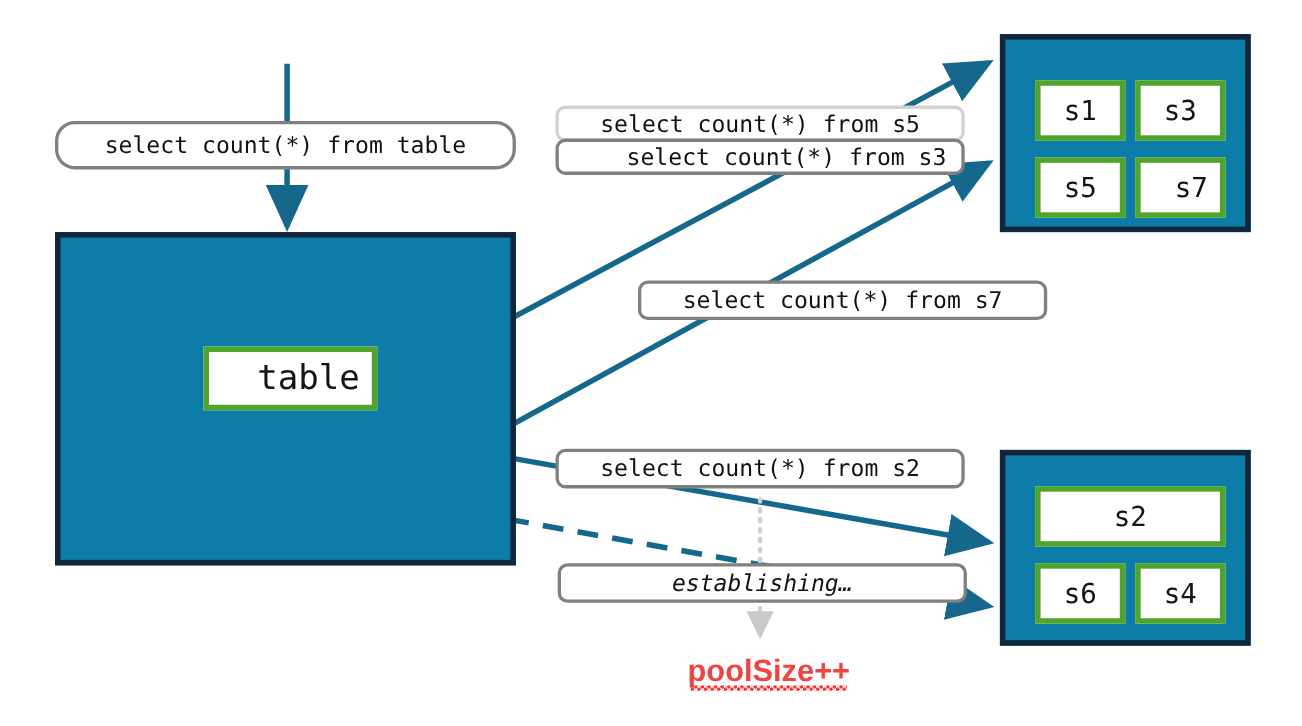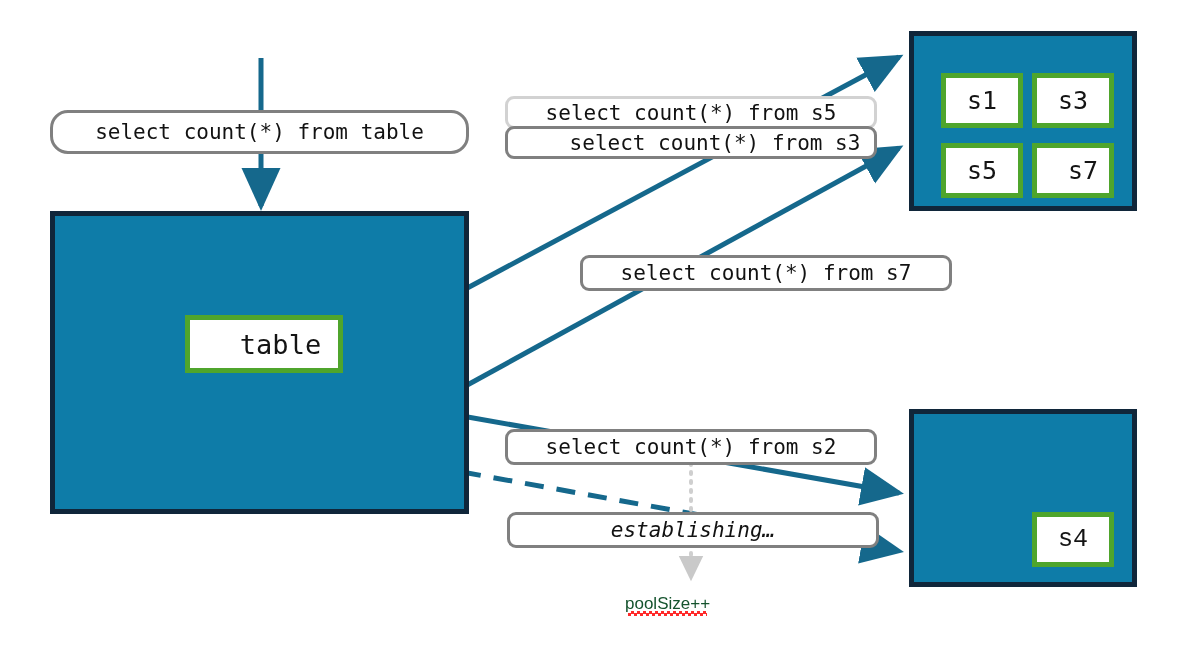--- a/index.html
+++ b/index.html
@@ -41,21 +41,21 @@
     display: flex;
     align-items: center;
     justify-content: center;
     font-family: "DejaVu Sans Mono", monospace;
     font-size: 25px;
     color: #141414;
     letter-spacing: 0px;
     text-align: center;
   }
   .chip.mono-label {
-    font-size: 27px;
+    font-size: 31px;
     padding-left: 33px;
   }
 
   
   .qlabel {
     position: absolute;
     background: #ffffff;
     border: 3px solid #808080;
     border-radius: 9px;
     box-sizing: border-box;
@@ -69,24 +69,25 @@
   }
   .qlabel.faded {
     border-color: #d2d2d2;
     color: #111111;
   }
 
   
   .note {
     position: absolute;
     font-family: "Liberation Sans", sans-serif;
-    font-size: 17px;
-    color: #14532d;
+    font-size: 28px;
+    color: #ef4444;
     white-space: nowrap;
     display: inline-block;
+    font-weight: bold;
   }
   .note .squiggle {
     position: absolute;
     left: 3px;
     right: 3px;
     bottom: -2px;
     height: 5px;
     background-image:
       radial-gradient(circle at 1.5px 3.6px, #ff2a2a 1.5px, transparent 1.7px),
       radial-gradient(circle at 4.5px 1.4px, #ff2a2a 1.5px, transparent 1.7px);
@@ -127,32 +128,34 @@
   </div>
 
   <div class="pool" style="left:909px; top:31px; width:228px; height:180px;">
     <div class="chip" style="left:27px; top:37px; width:82px; height:55px;">s1</div>
     <div class="chip" style="left:118px; top:37px; width:82px; height:55px;">s3</div>
     <div class="chip" style="left:27px; top:107px; width:82px; height:55px;">s5</div>
     <div class="chip" style="left:118px; top:107px; width:82px; height:55px;padding-left:20px;">s7</div>
   </div>
 
   <div class="pool" style="left:909px; top:409px; width:228px; height:178px;">
-    <div class="chip" style="left:118px; top:98px; width:82px; height:55px;font-family:Liberation Mono, monospace;">s4</div>
+    <div class="chip" style="left:27px; top:28px; width:173px; height:55px;">s2</div>
+    <div class="chip" style="left:27px; top:98px; width:82px; height:55px;">s6</div>
+    <div class="chip" style="left:118px; top:98px; width:82px; height:55px;">s4</div>
   </div>
 
   <div class="qlabel" style="left:50px; top:110px; width:419px; height:44px; z-index:5;border-radius:18px;">select count(*) from table</div>
 
   <div class="qlabel faded" style="left:505px; top:96px; width:372px; height:33px; z-index:6;">select count(*) from s5</div>
 
   <div class="qlabel" style="left:505px; top:126px; width:372px; height:33px; z-index:7;padding-left:48px;">select count(*) from s3</div>
 
   <div class="qlabel" style="left:580px; top:255px; width:372px; height:36px; z-index:6;">select count(*) from s7</div>
 
-  <div class="qlabel" style="left:505px; top:429px; width:372px; height:36px; z-index:6;">select count(*) from s2</div>
+  <div class="qlabel" style="left:505px; top:408px; width:372px; height:36px; z-index:6;">select count(*) from s2</div>
 
   <div class="qlabel" style="left:507px; top:512px; width:372px; height:36px; z-index:6;font-style:italic;">establishing…</div>
 
   <div class="note" style="left:625px; top:594px;">
     <span>poolSize++</span>
     <span class="squiggle"></span>
   </div>
 
 </div>
 

